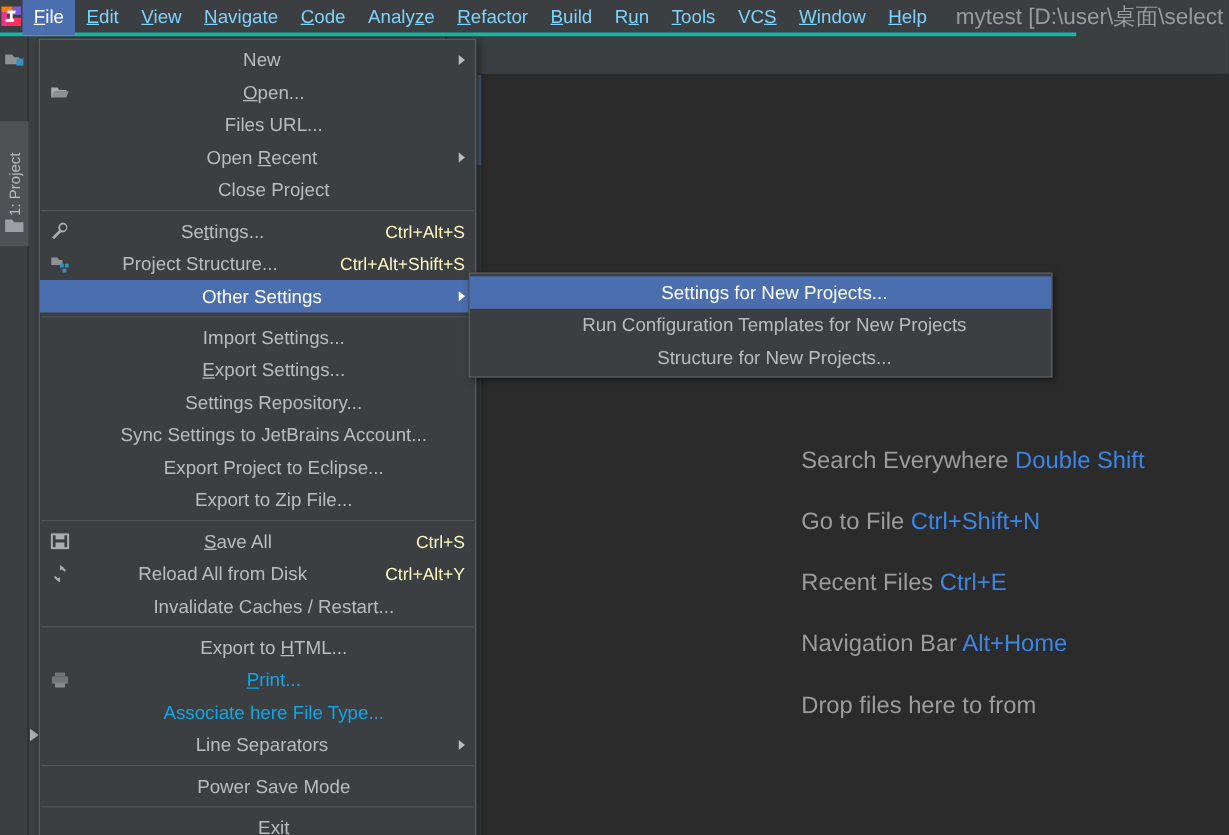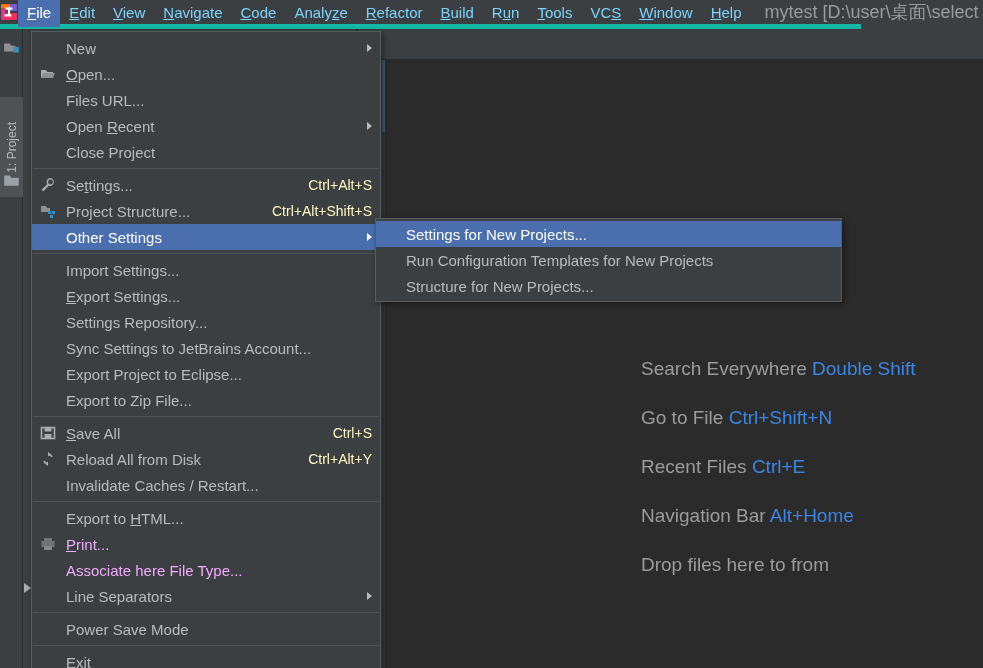--- a/index.html
+++ b/index.html
@@ -11,21 +11,21 @@
     color: #BBBBBB;
     overflow: hidden;
     position: relative;
   }
 
   
   #menubar {
     position:absolute; left:0; top:0; width:861px; height:29px;
     background:#3C3F41;
     display:flex; align-items:center;
-    border-bottom:5px solid #14b8a6;
+    border-bottom:3px solid #14b8a6;
   }
   #logo { width:28px; height:29px; display:flex; align-items:center; justify-content:center; }
   .menutop {
     padding:0 9px; height:29px; line-height:29px;
     font-size:15px; color:#7dd3fc; white-space:nowrap;
   }
   .menutop.active { background:#4B6EAF; color:#FFFFFF; }
   #proj-title {
     margin-left:14px; font-size:18px; color:#9B9B9B; white-space:nowrap;
   }
@@ -87,24 +87,24 @@
     position:absolute; left:31px; top:31px; width:350px;
     background:#3C3F41;
     border:1px solid #5A5D5E;
     box-shadow: 2px 2px 6px rgba(0,0,0,.45);
     padding:3px 0 3px 0;
     z-index:50;
   }
   .mi {
     position:relative; display:flex; align-items:center;
     height:26px; padding:0 8px 0 8px;
-    font-size:15px; color:#BBBBBB; white-space:nowrap;
+    font-size:15px; color:#BBBBBB; white-space:nowrap;text-align:center;
   }
   .mi.sel { background:#4B6EAF; color:#FFFFFF; }
-  .mi.dis { color:#f0abfc; }
+  .mi.dis { color:#0ea5e9; }
   .mi .ico { width:26px; min-width:26px; height:18px; display:flex; align-items:center; justify-content:flex-start; }
   .mi .lbl { flex:1; }
   .mi .acc { color:#fef9c3; font-size:14px; margin-left:18px; }
   .mi .arrow {
     margin-left:14px; width:0; height:0;
     border-left:5px solid #BBBBBB; border-top:4px solid transparent; border-bottom:4px solid transparent;
   }
   .mi.sel .arrow { border-left-color:#FFFFFF; }
   .sep { height:1px; background:#4F5355; margin:3px 1px; }
 

